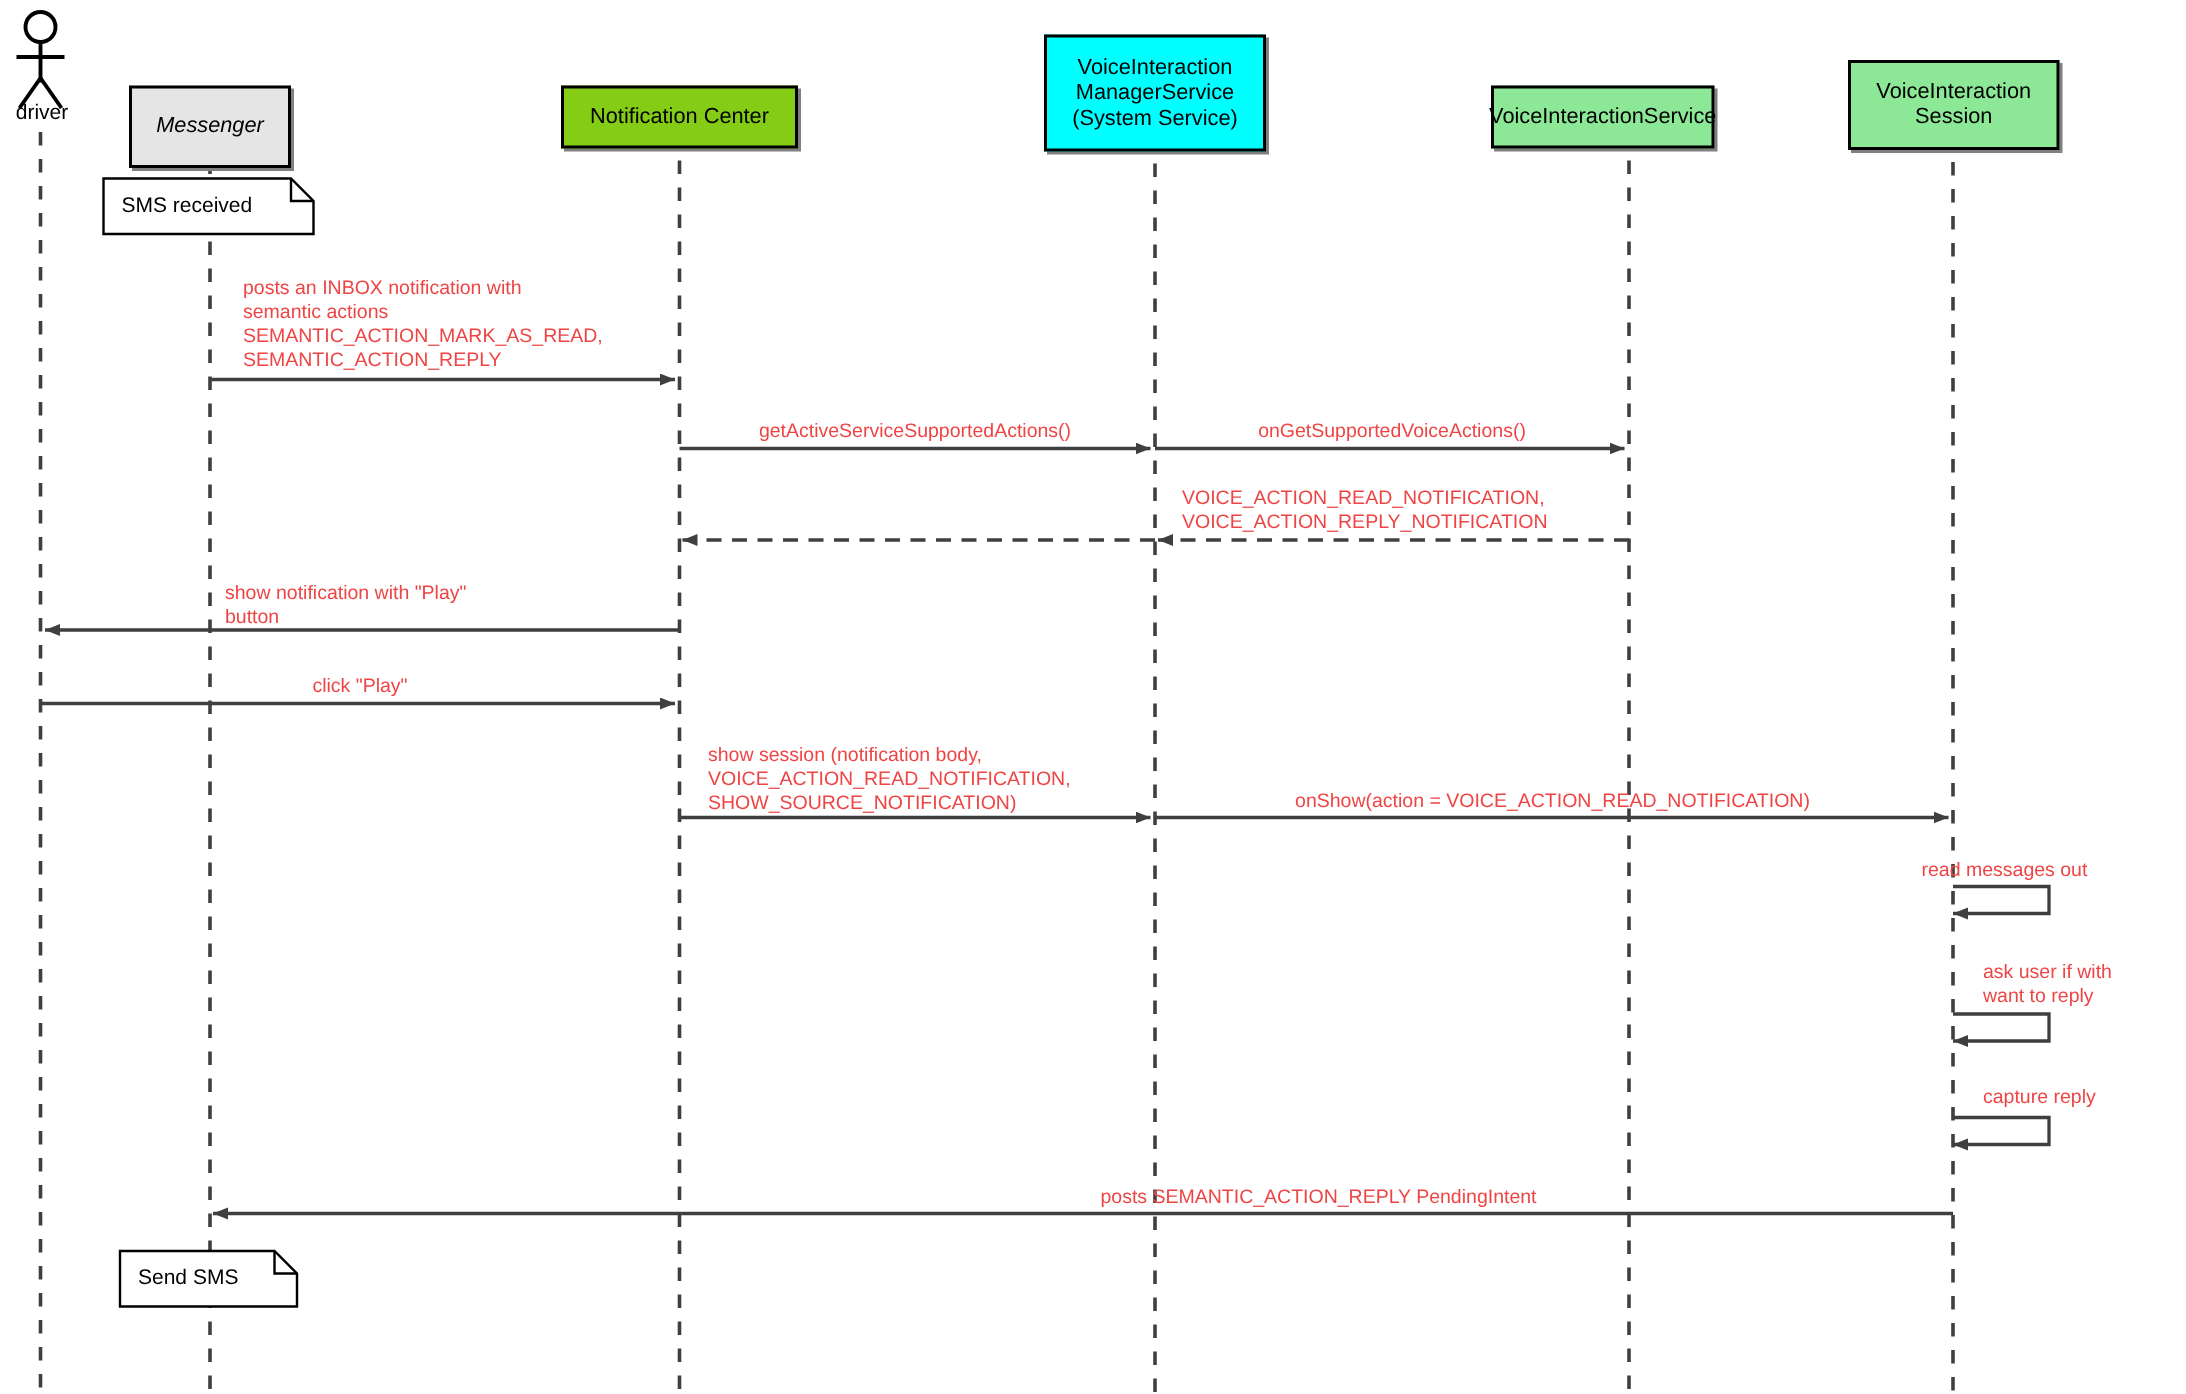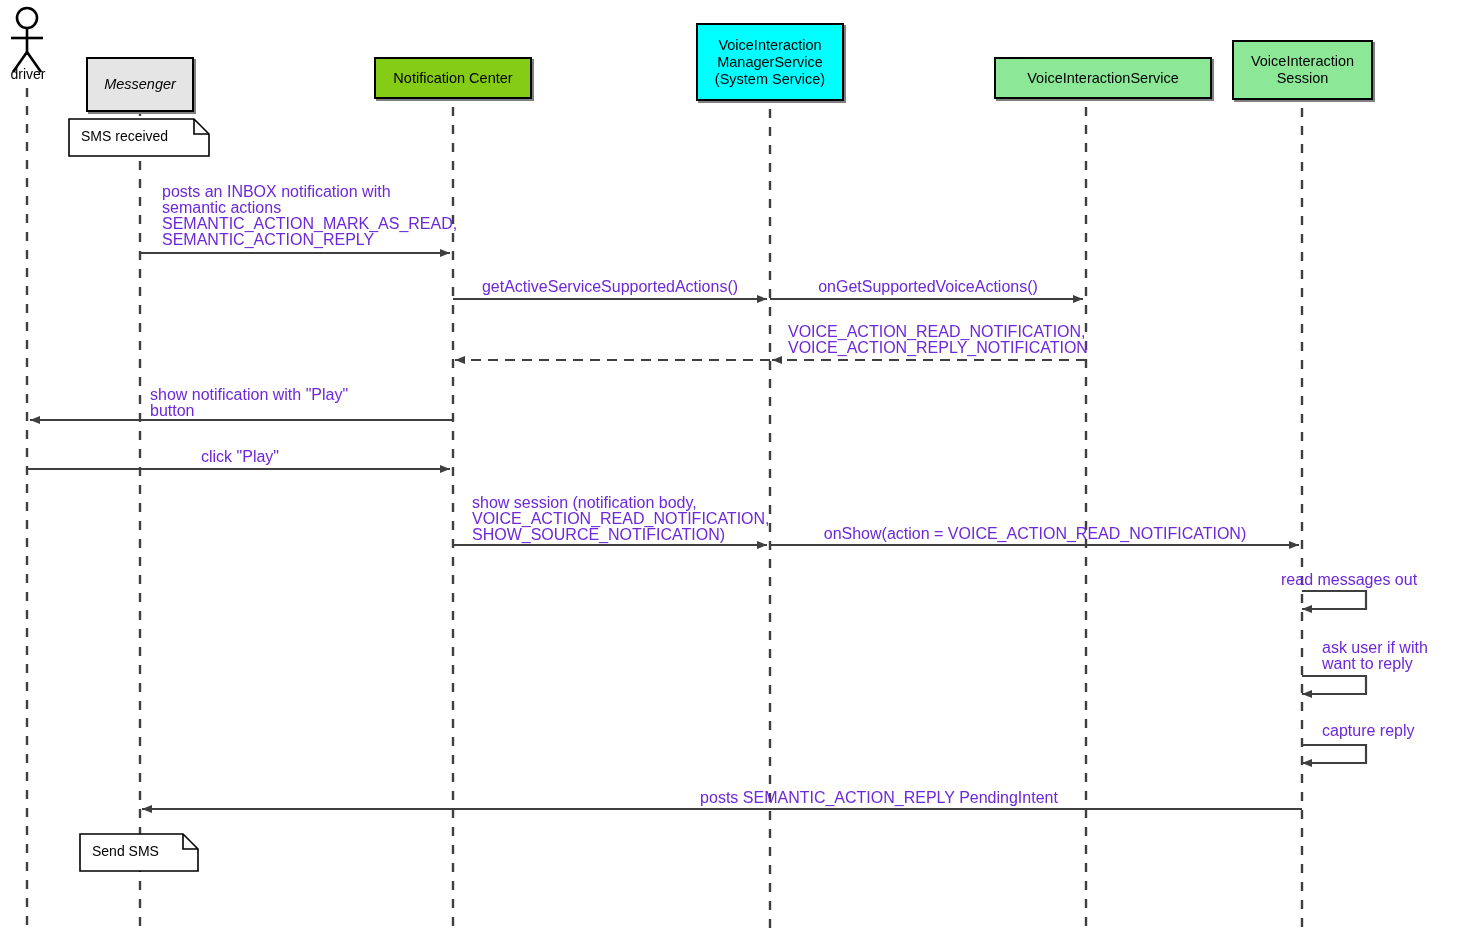--- a/index.html
+++ b/index.html
@@ -39,23 +39,23 @@
     justify-content: center;
     text-align: center;
     font-size: 14.5px;
     line-height: 17px;
     color: #000000;
     white-space: pre-line;
     margin-top: 12px;
   }
   .msg-label {
     position: absolute;
-    font-size: 16px;
+    font-size: 13px;
     line-height: 16px;
-    color: #6d28d9;
+    color: #ef4444;
     white-space: pre-line;
   }
   .msg-label.center { text-align: center; }
   .actor-label {
     position: absolute;
     font-size: 14px;
     line-height: 16px;
     text-align: center;
     color: #000000;
   }
@@ -118,21 +118,21 @@
   </svg>
 
   <div class="actor-label" style="left:0px; top:66px; width:56px;">driver</div>
 
   <div id="participants-layer">
       <div class="participant-box" style="left: 86px; top: 45px; width: 108px; height: 55px; background: #e5e5e5; font-style: italic;"><span>Messenger</span></div>
       <div class="participant-box" style="left: 374px; top: 45px; width: 158px; height: 42px; background: #84cc16;"><span>Notification Center</span></div>
       <div class="participant-box" style="left: 696px; top: 11px; width: 148px; height: 78px; background: rgb(0, 255, 255);"><span>VoiceInteraction
 ManagerService
 (System Service)</span></div>
-      <div class="participant-box" style="left: 994px; top: 45px; width: 218px; height: 42px; background: rgb(140, 232, 150); text-align: right;"><span>VoiceInteractionService</span></div>
+      <div class="participant-box" style="left: 994px; top: 45px; width: 149px; height: 42px; background: rgb(140, 232, 150); text-align: right;"><span>VoiceInteractionService</span></div>
       <div class="participant-box" style="left: 1232px; top: 28px; width: 141px; height: 60px; background: rgb(140, 232, 150);"><span>VoiceInteraction
 Session</span></div>
     </div>
   <div id="note-text-layer">
       <div class="note-text" style="left: 81px; top: 128px;">SMS received</div>
       <div class="note-text" style="left: 92px; top: 843px;">Send SMS</div>
     </div>
   <div id="labels-layer">
       <div class="msg-label" style="left: 162px; top: 184px;">posts an INBOX notification with
 semantic actions

